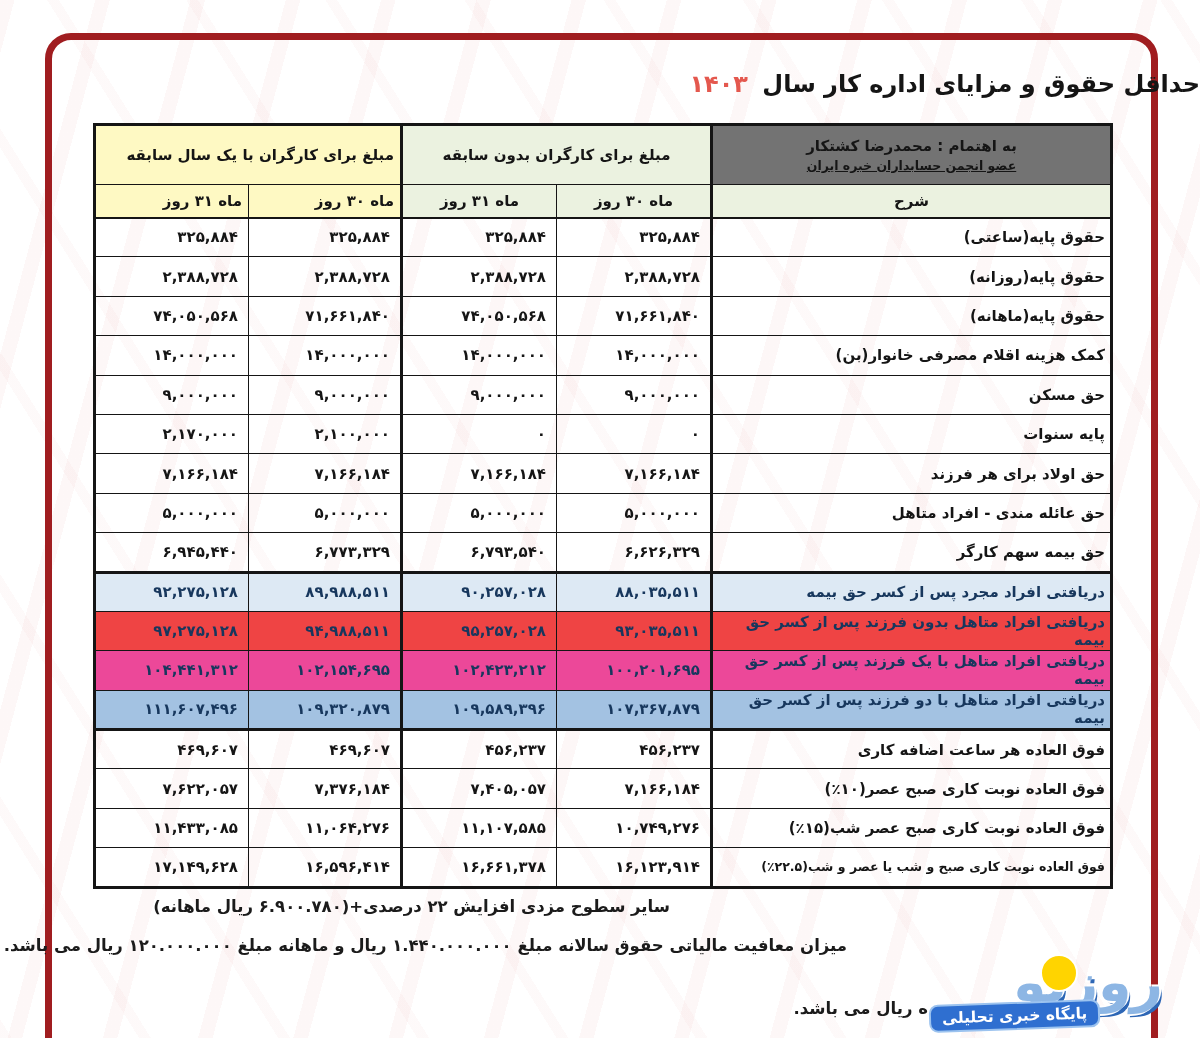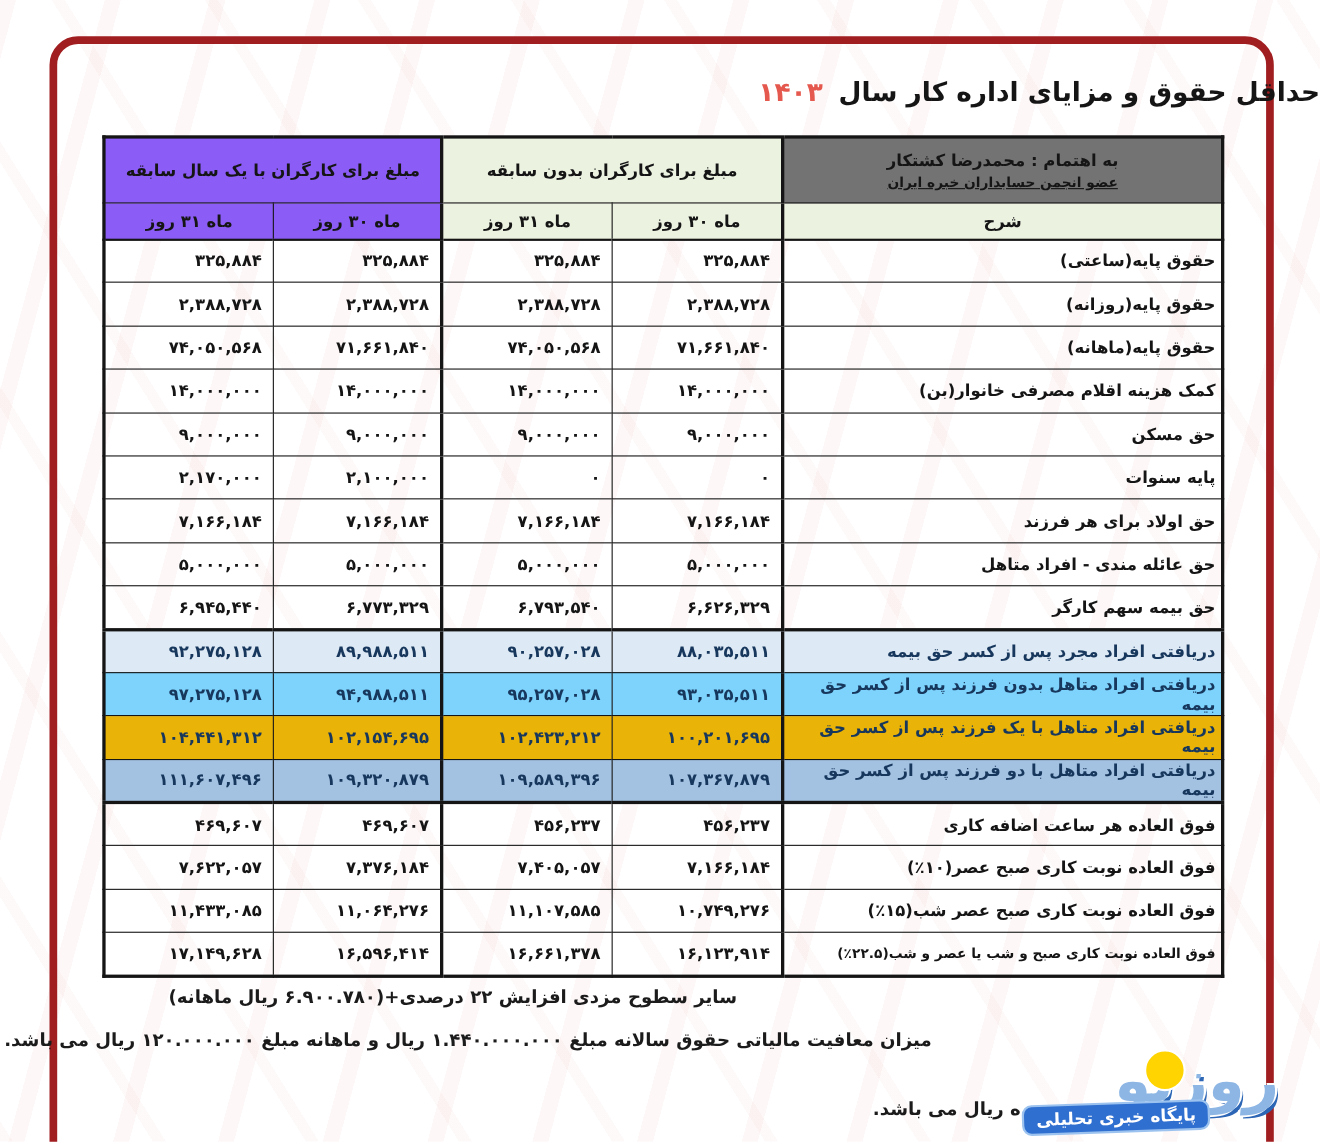--- a/index.html
+++ b/index.html
@@ -32,28 +32,28 @@
   th,td{border:1.5px solid #151515;padding:0 6px;vertical-align:middle;}
   tr.gh{height:60px;}
   tr.sub{height:33px;}
   tr.sub th{border-bottom:2.5px solid #151515;font-size:15px;}
   tbody tr{height:39.4px;}
   th{font-weight:bold;font-size:15px;text-align:center;}
   .credit{background:#737373;}
   .credit .c1{font-size:15px;font-weight:bold;}
   .credit .c2{font-size:12.5px;font-weight:bold;margin-top:3px;text-decoration:underline;}
   .g-noexp{background:#ebf2e0;}
-  .g-exp{background:#8b5cf6;}
+  .g-exp{background:#fef9c3;text-align:right;}
   td.lbl{text-align:right;font-weight:bold;font-size:15px;padding-right:5px;}
   td.lbl.small{font-size:12.5px;}
   td.num{text-align:right;font-weight:bold;font-size:15px;padding-right:10px;padding-left:3px;}
   .bR{border-right:3px solid #151515;}
   tr.tint1 td{background:#dde9f4;color:#17375d;border-top:3px solid #151515;}
-  tr.tint2 td{background:#7dd3fc;color:#17375d;}
-  tr.tint3 td{background:#eab308;color:#17375d;}
+  tr.tint2 td{background:#ef4444;color:#17375d;}
+  tr.tint3 td{background:#ec4899;color:#17375d;}
   tr.tint4 td{background:#a3c2e2;color:#17375d;border-bottom:3px solid #151515;}
 
   .note{
     position:absolute;z-index:2;direction:rtl;white-space:nowrap;
     font-weight:bold;font-size:16.5px;color:#1b1b1b;
   }
   #note1{top:897px;right:530px;}
   #note2{top:936px;right:353px;}
   #note3{top:999px;right:272px;}
 

